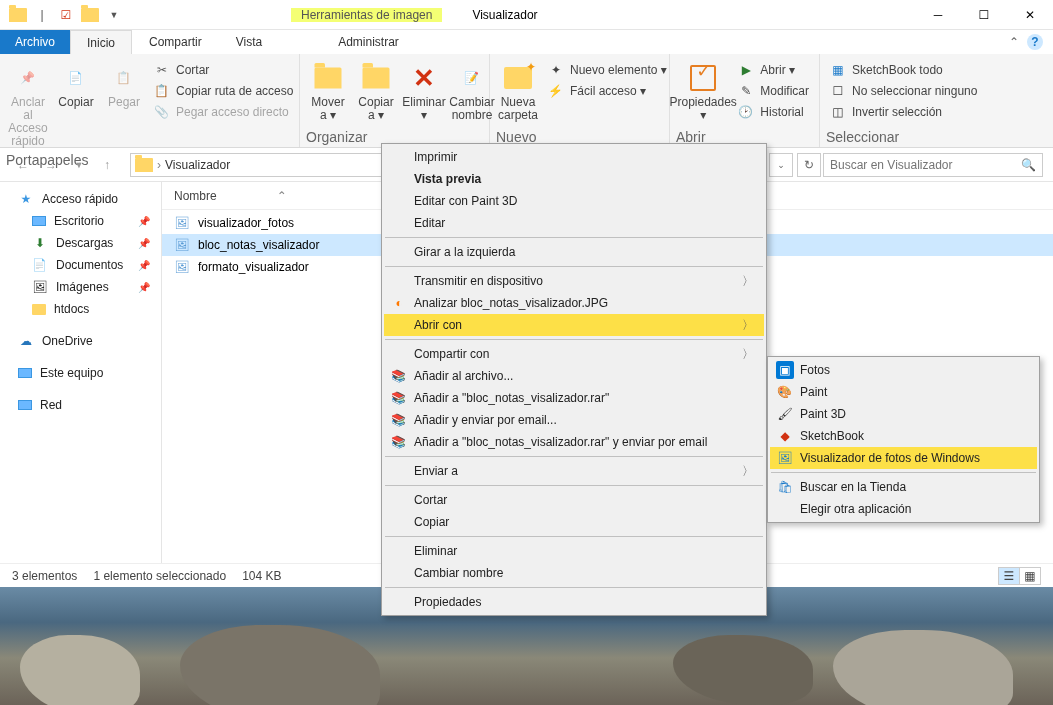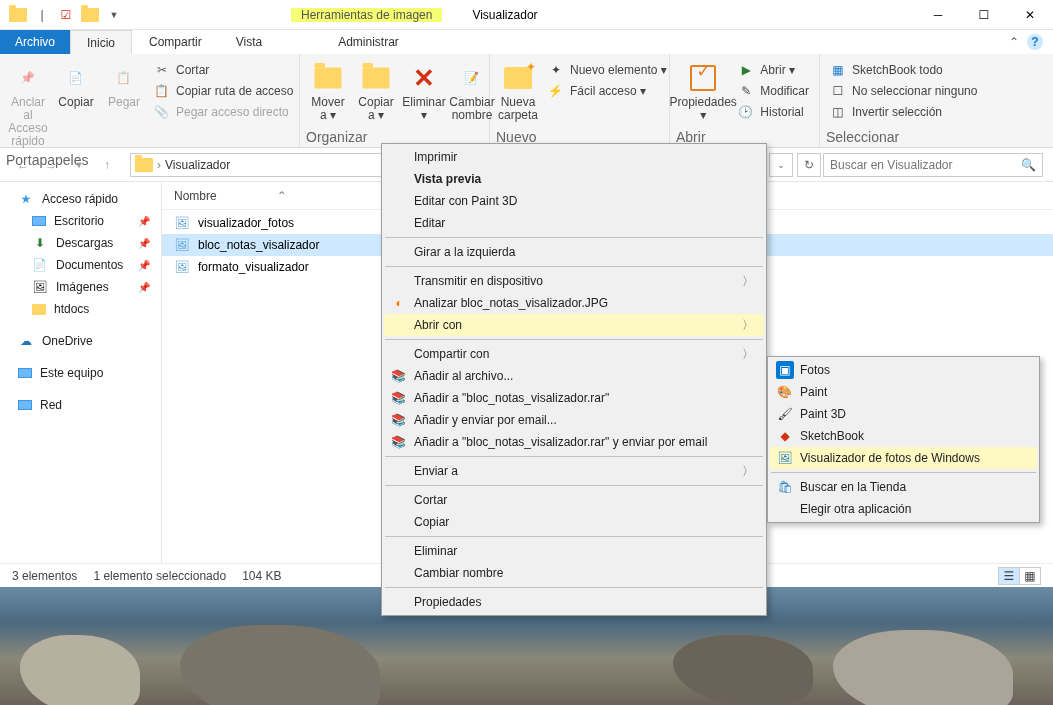--- a/index.html
+++ b/index.html
@@ -77,21 +77,21 @@
 .status{position:absolute;left:0;bottom:118px;height:24px;width:100%;display:flex;align-items:center;padding:0 12px;gap:16px;color:#444;border-top:1px solid #eee;background:#fff;z-index:1}
 .status .views{margin-left:auto;display:flex}
 .vw{width:22px;height:18px;border:1px solid #ccc;display:flex;align-items:center;justify-content:center;margin-left:-1px}
 .vw.active{background:#cde8ff}
 
 
 .ctx{position:absolute;background:#f0f0f0;border:1px solid #a0a0a0;box-shadow:3px 3px 6px rgba(0,0,0,.25);z-index:10;padding:2px}
 .ctx1{left:381px;top:143px;width:386px}
 .ctx2{left:767px;top:356px;width:273px}
 .mi{height:22px;display:flex;align-items:center;padding:0 30px 0 30px;position:relative;color:#222}
-.mi.hl{background:#fef9c3}
+.mi.hl{background:#fde047}
 .mi.bold{font-weight:600}
 .mi .arr{position:absolute;right:10px;color:#555}
 .mi .mic{position:absolute;left:6px;width:18px;height:18px;display:flex;align-items:center;justify-content:center}
 .sep{height:1px;background:#c0c0c0;margin:3px 1px}
 
 
 .desktop{position:absolute;left:0;bottom:0;width:100%;height:118px;background:linear-gradient(180deg,#6a8ba5 0%,#4a6880 30%,#8a8878 60%,#6b6358 100%);z-index:0;overflow:hidden}
 .rock{position:absolute;background:#9a9488;border-radius:40% 50% 30% 60%}
 .rock:nth-child(1){width:120px;height:80px;left:20px;bottom:-10px;background:#b5b0a0}
 .rock:nth-child(2){width:200px;height:100px;left:180px;bottom:-20px;background:#7a7468}

